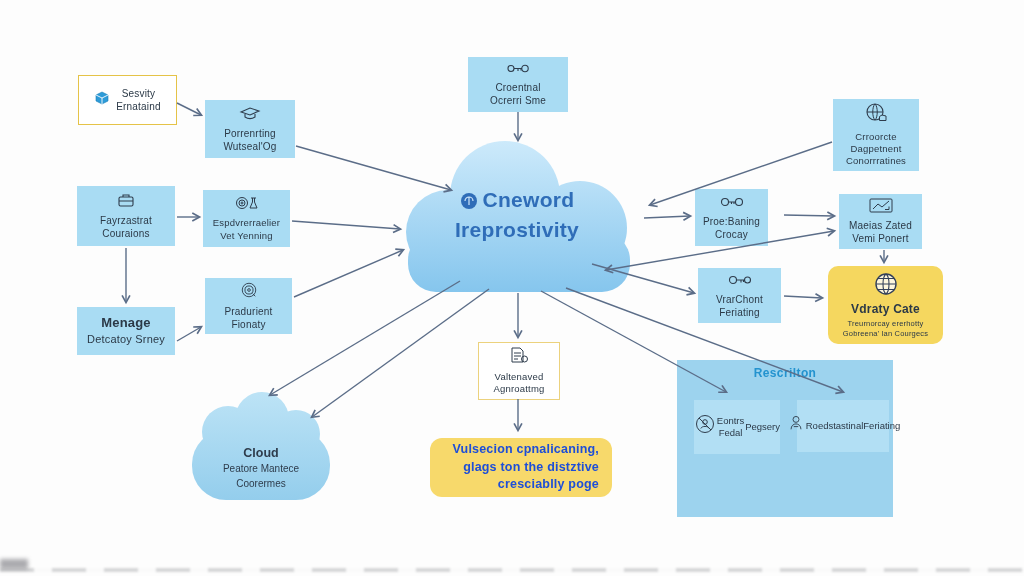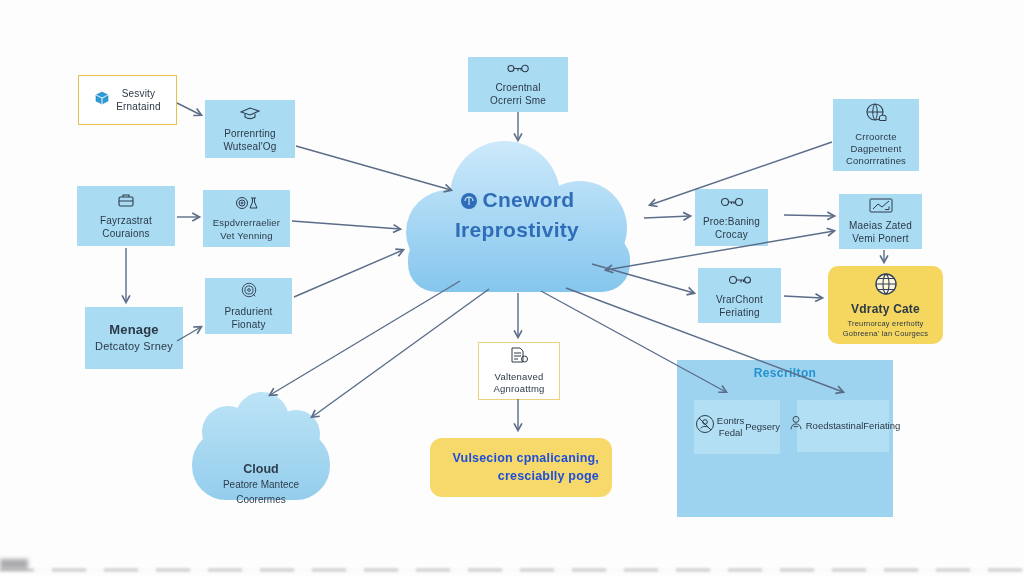--- a/index.html
+++ b/index.html
@@ -25,21 +25,21 @@
   .panel{position:absolute;z-index:1;background:#9dd3ee;}
   .panel-label{position:absolute;top:6px;left:0;right:0;text-align:center;
                font-weight:bold;font-size:12px;color:#2493cf;letter-spacing:.4px;}
   .inner{position:absolute;background:#b2dff4;display:flex;
          align-items:center;justify-content:center;text-align:center;
          font-size:9.5px;line-height:1.3;}
   .cloud-label{position:absolute;z-index:3;text-align:center;color:#2f6db8;
                font-weight:bold;font-size:21px;line-height:1.3;letter-spacing:.3px;}
   .cloud-label .badge{vertical-align:-3px;margin-right:5px;}
   .smallcloud-label{position:absolute;z-index:3;text-align:center;color:#2e3c4c;
-                    font-size:10px;line-height:1.45;margin-top:16px;}
+                    font-size:10px;line-height:1.45;}
   .smallcloud-label .big{font-size:12.5px;font-weight:bold;}
   .menage-big{font-size:13px;font-weight:bold;}
   .smudge{position:absolute;left:0;top:568px;width:1024px;height:4px;z-index:0;
           background:repeating-linear-gradient(90deg,rgba(70,72,80,.38) 0 34px,rgba(70,72,80,.04) 34px 52px);
           filter:blur(1.3px);opacity:.55;}
   .smudge-corner{position:absolute;left:0;top:559px;width:28px;height:10px;z-index:0;
           background:rgba(70,72,80,.45);filter:blur(2px);}
 </style>
 </head>
 <body>
@@ -138,21 +138,21 @@
     <span class="ic">
       <svg width="24" height="15" viewBox="0 0 24 15">
           <rect x="1" y="1" width="22" height="13" rx="1" fill="none" stroke="#2e3c4c" stroke-width="1"></rect>
           <path d="M4 11l5-5 4 3 7-6M16 11.5h4V8.5" fill="none" stroke="#2e3c4c" stroke-width="1"></path>
         </svg>
     </span>
     <div class="ln">Maeias Zated</div>
     <div class="ln">Vemi Ponert</div>
   </div>
 
-  <div class="node" style="left:77px;top:307px;width:98px;height:62px;margin-left:8px;">
+  <div class="node" style="left:77px;top:307px;width:98px;height:48px;">
     <div class="ln menage-big">Menage</div>
     <div class="ln" style="font-size:11px;">Detcatoy Srney</div>
   </div>
 
   <div class="node" style="left:205px;top:278px;width:87px;height:56px;">
     <span class="ic">
       <svg width="18" height="18" viewBox="0 0 20 20">
           <circle cx="10" cy="10" r="7.5" fill="none" stroke="#2e3c4c" stroke-width="1"></circle>
           <circle cx="10" cy="10" r="4.5" fill="none" stroke="#2e3c4c" stroke-width="1"></circle>
           <circle cx="10" cy="10" r="1.5" fill="none" stroke="#2e3c4c" stroke-width="1"></circle>
@@ -194,20 +194,21 @@
           <path d="M6 7h7M6 10h7M6 13h4" stroke="#2e3c4c" stroke-width="1"></path>
           <circle cx="16.5" cy="13" r="3" fill="none" stroke="#2e3c4c" stroke-width="1"></circle>
         </svg>
     </span>
     <div class="ln">Valtenaved</div>
     <div class="ln">Agnroattmg</div>
   </div>
 
   <div class="note" style="left:430px;top:438px;width:156px;height:43px;">
     <div>Vulsecion cpnalicaning,</div>
+    <div>glags ton the distztive</div>
     <div>cresciablly poge</div>
   </div>
 
   <div class="panel" style="left:677px;top:360px;width:216px;height:157px;">
     <div class="panel-label">Rescrilton</div>
     <div class="inner" style="left:17px;top:40px;width:86px;height:54px;">
       <span class="ic" style="margin-bottom:2px;">
         <svg width="22" height="22" viewBox="0 0 22 22">
             <circle cx="11" cy="11" r="8.5" fill="none" stroke="#2e3c4c" stroke-width="1"></circle>
             <circle cx="11" cy="9" r="2.3" fill="none" stroke="#2e3c4c" stroke-width="1"></circle>

